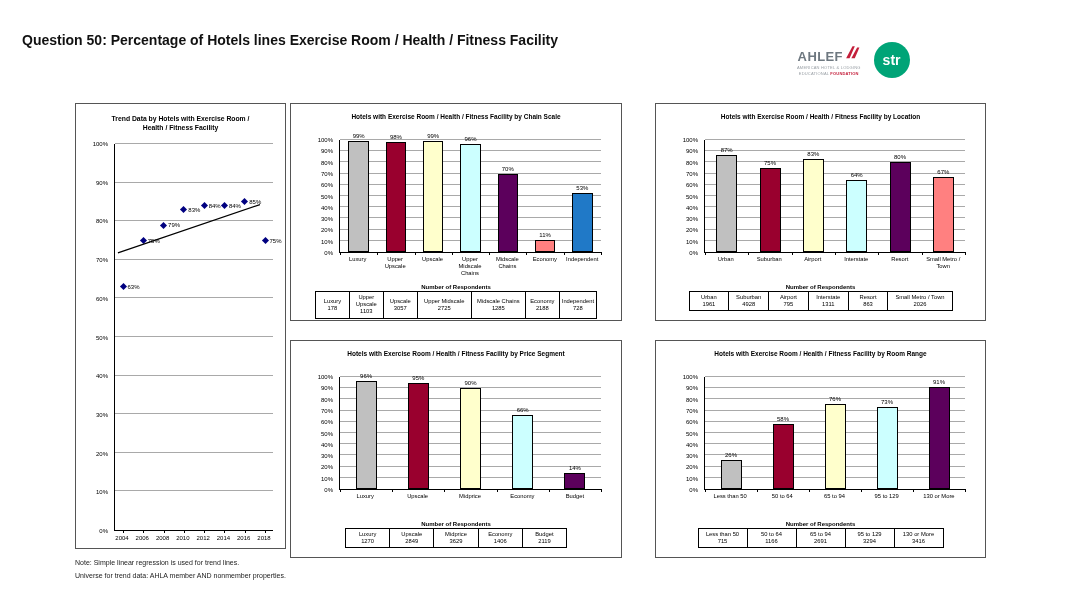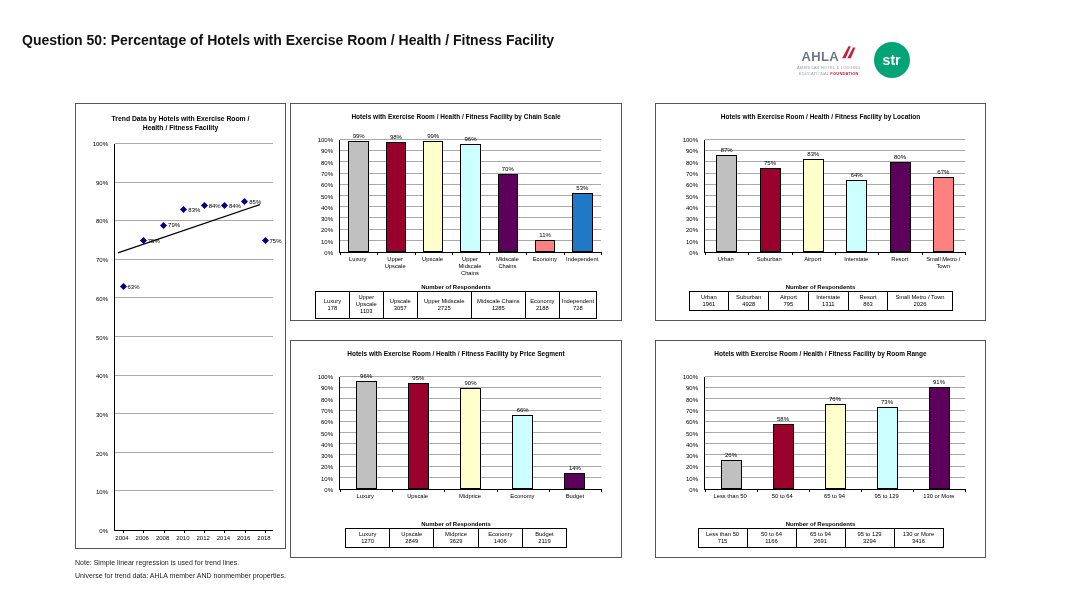--- a/index.html
+++ b/index.html
@@ -58,26 +58,26 @@
   .xlabels { position:absolute; left:38px; right:12px; top:431px; height:12px; }
   .xlabels .yr { position:absolute; transform:translateX(-50%); font-size:6px; }
 
   .notes { position:absolute; left:75px; top:556px; font-size:7px; color:#222; line-height:1.9; }
 </style>
 </head>
 <body>
 
 <div class="page">
 
-  <div class="page-title">Question 50: Percentage of Hotels with Exercise Room / Health / Fitness Facility</div>
+  <div class="page-title">Question 50: Percentage of Hotels lines Exercise Room / Health / Fitness Facility</div>
 
   <div class="logos">
     <div class="logo-block">
       <div class="logo-row">
-        <span class="ahlef-word">AHLA</span>
+        <span class="ahlef-word">AHLEF</span>
         <span>
           <svg width="15" height="16" viewBox="0 0 26 24">
             <path d="M2 23 L13 2 L17 2 L8 23 Z" fill="#c41e3a"></path>
             <path d="M11 23 L21 4 L25 4 L17 23 Z" fill="#c41e3a"></path>
           </svg>
         </span>
       </div>
       <div class="logo-tag">
         <span>AMERICAN HOTEL &amp; LODGING</span><br>
         <span>EDUCATIONAL </span><span class="red">FOUNDATION</span>

